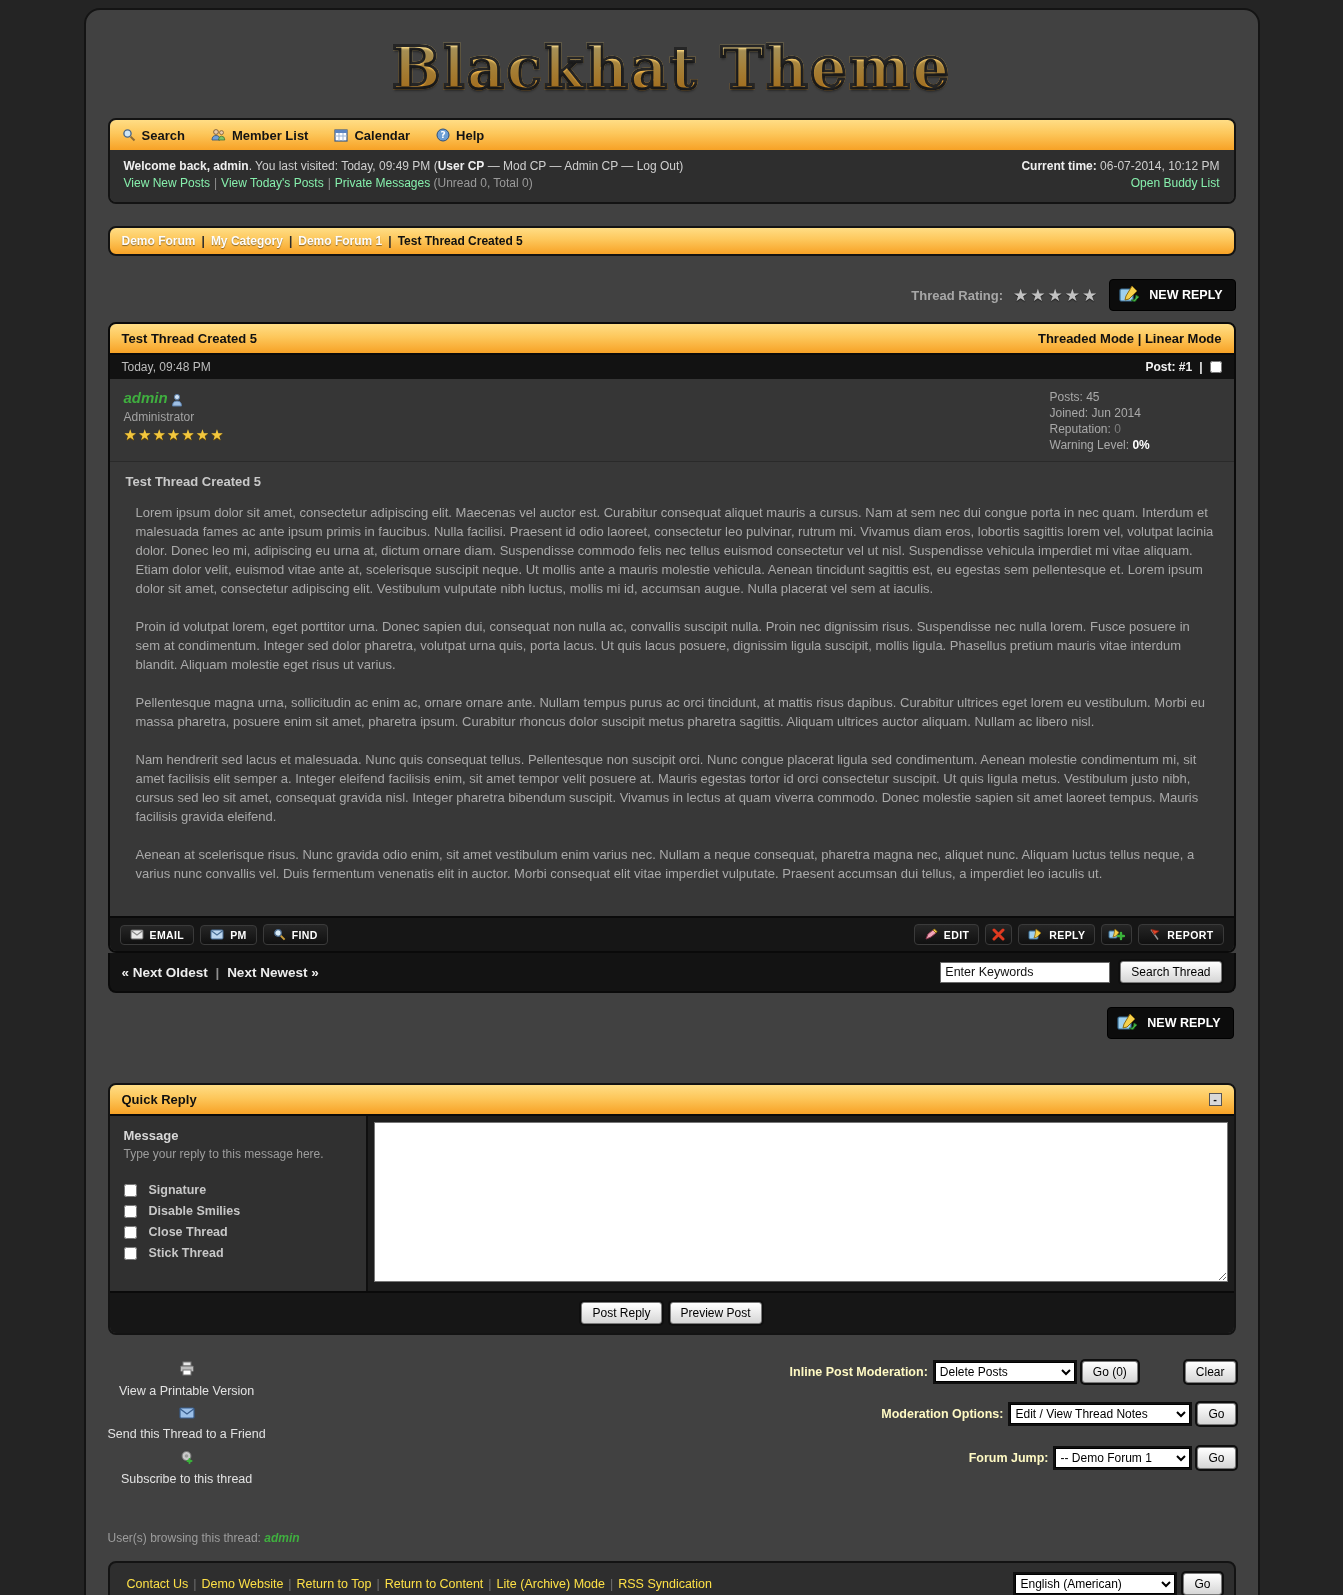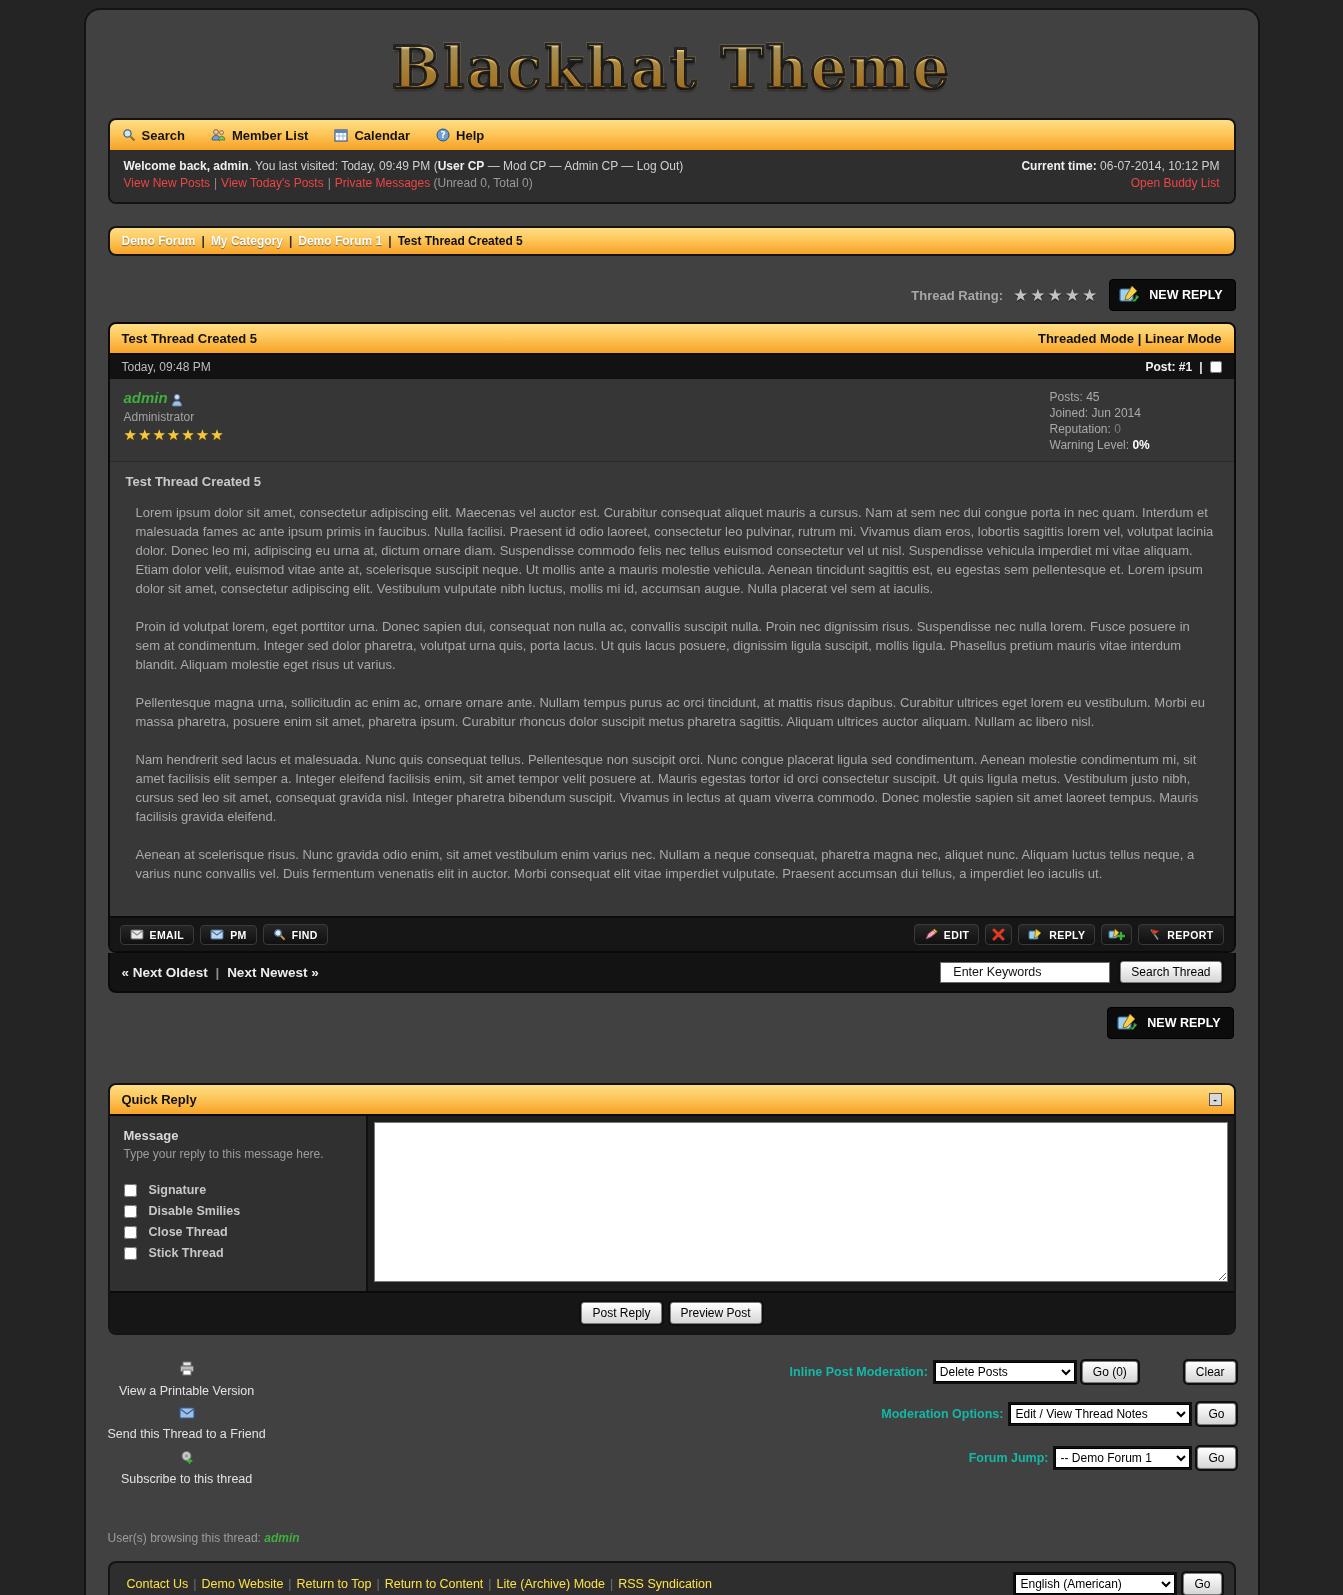--- a/index.html
+++ b/index.html
@@ -29,21 +29,21 @@
     letter-spacing:2px;
     background:linear-gradient(#ffe79a 10%, #fdc659 48%, #f79c1d 95%);
     -webkit-background-clip:text;
     background-clip:text;
     color:#f9b13a;
     -webkit-text-fill-color:transparent;
     -webkit-text-stroke:3px #262626;
     paint-order:stroke fill;
     text-shadow:0 3px 2px rgba(0,0,0,.35);
   }
-  a.white-link { color:#ef4444; text-decoration:none; }
+  a.white-link { color:#86efac; text-decoration:none; }
   .sep { color:#8f8f8f; padding:0 4px; }
   .btn-gray {
     background:linear-gradient(#ffffff,#d6d6d6);
     border:1px solid #7a7a7a;
     border-radius:3px;
     font-family:"Liberation Sans", sans-serif;
     font-size:12px;
     color:#000;
     padding:3px 10px;
     box-shadow:0 0 0 2px #0f0f0f;
@@ -106,21 +106,21 @@
   .pb-group { display:flex; gap:6px; align-items:center; }
   .pill-btn { display:inline-flex; align-items:center; gap:6px; background:linear-gradient(#262626,#101010);
               border:1px solid #3a3a3a; border-radius:4px; padding:3px 9px; color:#fff; font-weight:bold;
               font-size:10.5px; cursor:pointer; letter-spacing:.4px; }
   .pill-btn.icon-only { padding:3px 6px; }
   
   .threadnav { background:#131313; border:2px solid #0a0a0a; border-top:none; border-radius:0 0 8px 8px;
                display:flex; justify-content:space-between; align-items:center; padding:8px 12px; }
   .threadnav .navlinks { color:#ededed; font-weight:bold; font-size:13.5px; }
   .threadnav .navlinks a { color:#ededed; text-decoration:none; }
-  .keyword-input { width:170px; height:21px; border:1px solid #6a6a6a; font-size:12.5px; padding:2px 12px;
+  .keyword-input { width:170px; height:21px; border:1px solid #6a6a6a; font-size:12.5px; padding:2px 4px;
                    font-family:"Liberation Sans", sans-serif; color:#111; }
   .newreply-row { display:flex; justify-content:flex-end; margin:14px 2px 0 0; }
   
   .quickreply { border:2px solid #131313; border-radius:8px; overflow:hidden; margin-top:44px; }
   .qr-header { display:flex; justify-content:space-between; align-items:center; padding:7px 12px;
                background:linear-gradient(#ffdd85 0%, #fdc75b 45%, #f7a226 100%);
                font-weight:bold; font-size:13px; color:#101010; border-bottom:2px solid #0a0a0a; }
   .qr-collapse { width:13px; height:13px; background:#d8d8d8; border:1px solid #555; font-size:11px; line-height:11px;
                  text-align:center; color:#111; cursor:pointer; font-weight:bold; }
   .qr-body { display:flex; background:#303030; }
@@ -131,21 +131,21 @@
   .qr-right { flex:1; background:#1d1d1d; padding:6px; }
   .qr-textarea { width:100%; height:160px; resize:both; border:1px solid #777; font-family:"Liberation Sans", sans-serif; font-size:13px; padding:4px; background:#fff; }
   .qr-footer { background:#161616; border-top:2px solid #0a0a0a; display:flex; justify-content:center; gap:8px; padding:9px 0; }
   
   .tools-row { display:flex; justify-content:space-between; margin-top:26px; }
   .tool-links { font-size:12.5px; }
   .tool-item { display:flex; align-items:center; gap:8px; margin-bottom:9px; color:#e2e2e2; cursor:pointer;flex-direction:column; }
   .tool-item a { color:#e2e2e2; text-decoration:none; }
   .mod-col { text-align:right; }
   .mod-row { display:flex; justify-content:flex-end; align-items:center; gap:7px; margin-bottom:20px; }
-  .mod-label { color:#14b8a6; font-weight:bold; font-size:12.5px; }
+  .mod-label { color:#fef9c3; font-weight:bold; font-size:12.5px; }
   .jump-row { display:flex; justify-content:flex-end; align-items:center; gap:7px; margin-top:22px; }
   .browsing { margin-top:36px; font-size:12px; color:#9d9d9d; }
   .browsing .u { color:#3fae3f; font-style:italic; font-weight:bold; }
   
   .footerbar { margin-top:16px; border:2px solid #131313; border-radius:8px; background:#2e2e2e;
                display:flex; justify-content:space-between; align-items:center; padding:10px 12px; }
   .footer-links { font-size:12.5px; color:#6f6f6f; }
   .footer-links a { color:#fde047; text-decoration:none; padding:0 5px; }
   .footer-lang { display:flex; align-items:center; gap:8px; }
 </style>

